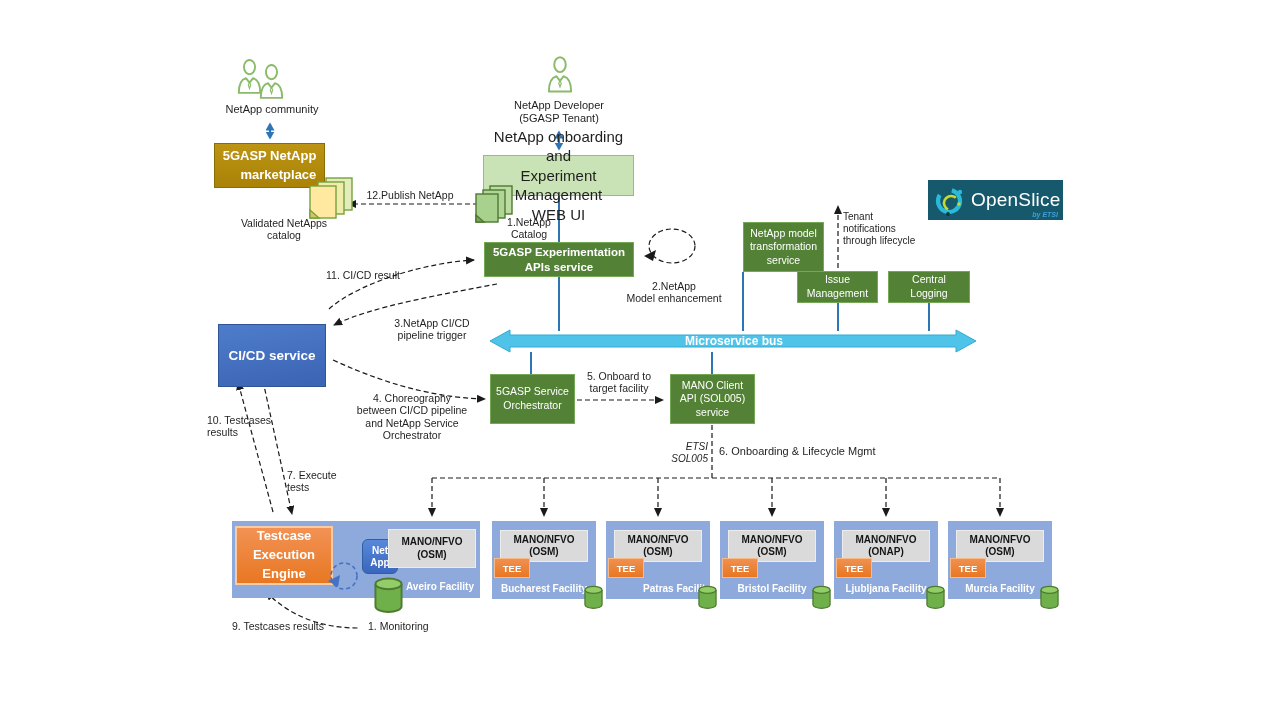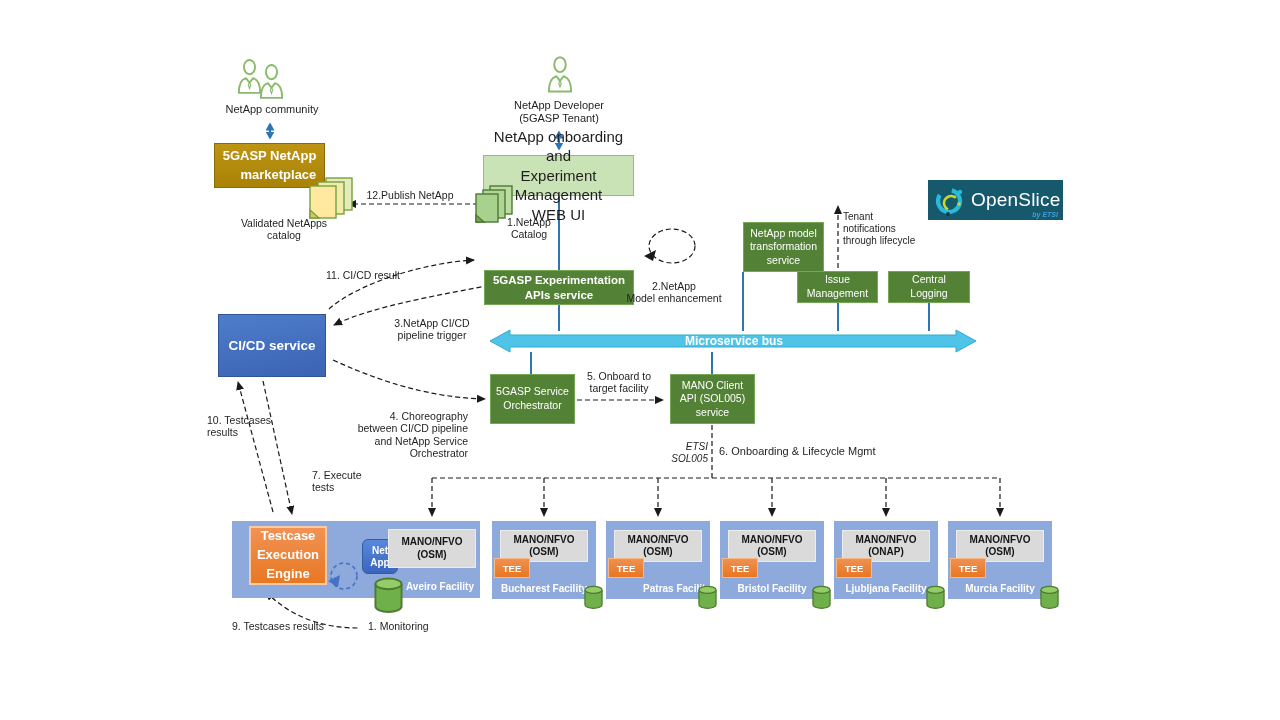--- a/index.html
+++ b/index.html
@@ -7,21 +7,21 @@
          font-family:"Liberation Sans",sans-serif;}
   svg.layer{position:absolute;left:0;top:0;pointer-events:none;}
   .abs{position:absolute;}
   .lbl{position:absolute;font-size:10.5px;line-height:1.18;color:#1f1f1f;white-space:pre-line;}
   .c{text-align:center;}
   .r{text-align:right;}
   .it{font-style:italic;}
   .box{position:absolute;display:flex;align-items:center;justify-content:center;text-align:center;
        white-space:pre-line;box-sizing:border-box;}
   .gbox{background:#538135;border:1px solid #74A855;color:#fff;font-size:10.5px;line-height:1.3;}
-  .gbox.big{font-size:11.5px;font-weight:600;margin-top:28px;}
+  .gbox.big{font-size:11.5px;font-weight:600;}
   .mbox{background:linear-gradient(180deg,#BD9414,#A98206);border:1px solid #8A6D00;color:#fff;
         font-size:13px;font-weight:600;line-height:1.4;}
   .webui{background:#C9E3B6;border:1px solid #8FC273;color:#1f1f1f;font-size:15px;line-height:1.3;}
   .cicd{background:linear-gradient(170deg,#4E7CCB,#3B64B3);border:1px solid #2F5597;color:#fff;
         font-size:13.5px;font-weight:600;}
   .facility{background:#8EA9DB;}
   .fac-name{color:#fff;font-size:10px;font-weight:600;}
   .mano{background:#DADADA;border:1px solid #ECECEC;color:#141414;font-size:10px;font-weight:600;line-height:1.25;}
   .tee-chip{background:linear-gradient(180deg,#F09050,#E87722);border:1px solid #F6B988;color:#fff;
             font-size:9.5px;font-weight:700;}
@@ -132,49 +132,49 @@
         <circle cx="18" cy="20" r="7" stroke="#C9DB2A" stroke-width="2.6" stroke-dasharray="24 20" transform="rotate(115 18 20)"></circle>
       </g>
       <circle cx="27" cy="9" r="2.2" fill="#2ABAD9"></circle>
       <circle cx="26" cy="21" r="1.7" fill="#C9DB2A"></circle>
       <circle cx="15" cy="31" r="1.9" fill="#0C3440"></circle>
     </svg>
     <div class="logo-text">OpenSlice</div>
     <div class="logo-by">by ETSI</div>
   </div>
 
-  <div class="box cicd" style="left:218px;top:314px;width:108px;height:63px;">CI/CD service</div>
+  <div class="box cicd" style="left:218px;top:324px;width:108px;height:63px;">CI/CD service</div>
   <div class="lbl" style="left:326px;top:269px;width:84px;">11. CI/CD result</div>
   <div class="lbl c" style="left:390px;top:317px;width:84px;">3.NetApp CI/CD
 pipeline trigger</div>
-  <div class="lbl c" style="left:356px;top:410px;width:112px;text-align:right;">4. Choreography
+  <div class="lbl c" style="left:356px;top:392px;width:112px;">4. Choreography
 between CI/CD pipeline
 and NetApp Service
 Orchestrator</div>
 
   <div class="lbl c bus-label" style="left:654px;top:334px;width:160px;">Microservice bus</div>
 
   <div class="box gbox" style="left:490px;top:374px;width:85px;height:50px;">5GASP Service
 Orchestrator</div>
   <div class="lbl c" style="left:577px;top:370px;width:84px;">5. Onboard to
 target facility</div>
   <div class="box gbox" style="left:670px;top:374px;width:85px;height:50px;">MANO Client
 API (SOL005)
 service</div>
   <div class="lbl r it" style="left:662px;top:441px;width:46px;font-size:10px;">ETSI
 SOL005</div>
   <div class="lbl" style="left:719px;top:445px;width:190px;font-size:11px;">6. Onboarding &amp; Lifecycle Mgmt</div>
 
   <div class="lbl" style="left:207px;top:414px;width:70px;">10. Testcases
 results</div>
-  <div class="lbl" style="left:287px;top:469px;width:60px;margin-left:25px;">7. Execute
+  <div class="lbl" style="left:287px;top:469px;width:60px;">7. Execute
 tests</div>
 
   <div class="abs facility" style="left:232px;top:521px;width:248px;height:77px;">
-    <div class="box tee-big" style="left:17px;top:5px;width:78px;height:59px;">Testcase
+    <div class="box tee-big" style="left:3px;top:5px;width:98px;height:59px;">Testcase
 Execution
 Engine</div>
     <div class="box net-chip" style="left:130px;top:18px;width:36px;height:35px;">Net
 App</div>
     <div class="box mano" style="left:156px;top:8px;width:88px;height:39px;">MANO/NFVO
 (OSM)</div>
     <div class="lbl r fac-name" style="right:6px;top:60px;width:100px;">Aveiro Facility</div>
   </div>
 
   <div class="abs facility" style="left:492px;top:521px;width:104px;height:78px;">

